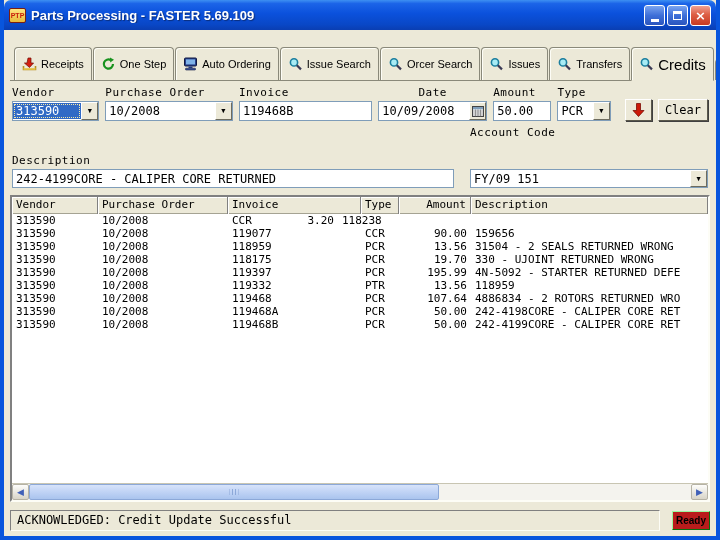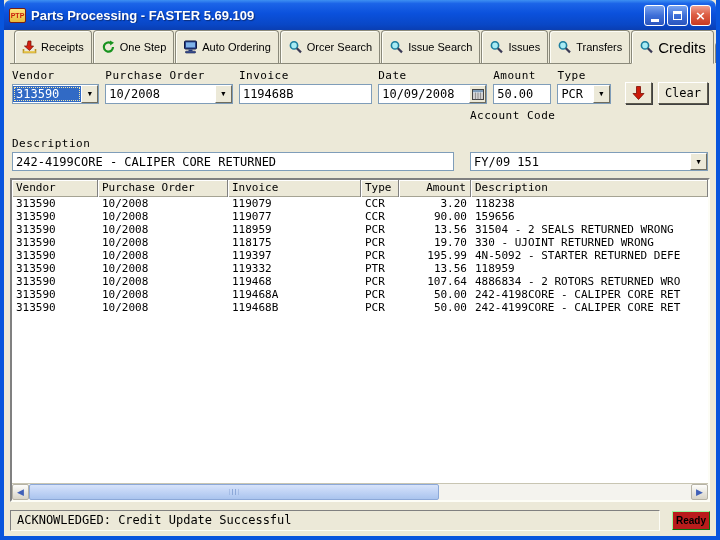--- a/index.html
+++ b/index.html
@@ -9,21 +9,21 @@
     width:720px; height:540px;
     border:4px solid #0855DD; border-top:none;
     background:#ECE9D8;
     display:flex; flex-direction:column;
     position:relative; overflow:hidden;
   }
 
   
   .titlebar {
     height:30px; flex:0 0 30px;
-    margin:-0px -0px 0 -0px;
+    margin:-0px -0px 17px -0px;
     background:linear-gradient(180deg,#3D90F2 0%,#1B64E8 12%,#0B51DC 45%,#0947C6 82%,#0A3EB2 100%);
     border-radius:7px 7px 0 0;
     display:flex; align-items:center; padding:0 5px;
   }
   .app-icon {
     width:17px; height:15px; background:linear-gradient(180deg,#FFE680,#E8B93A);
     border:1px solid #7A1E12; border-radius:2px;
     color:#C81E0A; font:bold 7px/13px "Liberation Sans",sans-serif; text-align:center;
     margin-right:5px; flex:0 0 auto;
   }
@@ -210,28 +210,28 @@
               <rect x="5.5" y="9.5" width="4" height="1.6" fill="#27408B"></rect>
               <rect x="2.5" y="11.2" width="10" height="1.8" rx="0.6" fill="#3A55A0" stroke="#101840" stroke-width="0.6"></rect>
             </svg></span>
           <span>Auto Ordering</span>
         </div>
         <div class="tab">
           <span class="ticon"><svg width="15" height="14" viewBox="0 0 15 14">
               <circle cx="6" cy="5.4" r="3.6" fill="#A8ECF5" stroke="#1B7E9E" stroke-width="1.6"></circle>
               <line x1="8.8" y1="8.2" x2="13" y2="12.4" stroke="#3A3A55" stroke-width="2.2"></line>
             </svg></span>
+          <span>Issue Search</span>
+        </div>
+        <div class="tab">
+          <span class="ticon"><svg width="15" height="14" viewBox="0 0 15 14">
+              <circle cx="6" cy="5.4" r="3.6" fill="#A8ECF5" stroke="#1B7E9E" stroke-width="1.6"></circle>
+              <line x1="8.8" y1="8.2" x2="13" y2="12.4" stroke="#3A3A55" stroke-width="2.2"></line>
+            </svg></span>
           <span>Orcer Search</span>
-        </div>
-        <div class="tab">
-          <span class="ticon"><svg width="15" height="14" viewBox="0 0 15 14">
-              <circle cx="6" cy="5.4" r="3.6" fill="#A8ECF5" stroke="#1B7E9E" stroke-width="1.6"></circle>
-              <line x1="8.8" y1="8.2" x2="13" y2="12.4" stroke="#3A3A55" stroke-width="2.2"></line>
-            </svg></span>
-          <span>Issue Search</span>
         </div>
         <div class="tab">
           <span class="ticon"><svg width="15" height="14" viewBox="0 0 15 14">
               <circle cx="6" cy="5.4" r="3.6" fill="#A8ECF5" stroke="#1B7E9E" stroke-width="1.6"></circle>
               <line x1="8.8" y1="8.2" x2="13" y2="12.4" stroke="#3A3A55" stroke-width="2.2"></line>
             </svg></span>
           <span>Issues</span>
         </div>
         <div class="tab">
           <span class="ticon"><svg width="15" height="14" viewBox="0 0 15 14">
@@ -271,21 +271,21 @@
             <span class="val">10/2008</span>
             <span class="combo-btn"></span>
           </div>
         </div>
         <div class="field" style="width:142px;">
           <label>Invoice</label>
           <div class="inputbox">
               <input value="119468B" style="">
             </div>
         </div>
-        <div class="field" style="width:110px;">
+        <div class="field" style="width:110px;align-items:center;">
           <label>Date</label>
           <div class="inputbox" style="padding-right:0;">
             <input style="width: 90px;" value="10/09/2008">
             <span class="cal-btn">
               <svg width="12" height="11" viewBox="0 0 12 11">
                   <rect x="0.5" y="0.5" width="11" height="10" fill="#fff" stroke="#444"></rect>
                   <rect x="1" y="1" width="10" height="2.4" fill="#7F9DB9"></rect>
                   <path d="M1 5h10M1 7h10M1 9h10M3.5 3.5v7M6 3.5v7M8.5 3.5v7" stroke="#666" stroke-width="0.6"></path>
                 </svg>
             </span>
@@ -339,21 +339,20 @@
           <div class="th c1">Purchase Order</div>
           <div class="th c2">Invoice</div>
           <div class="th c3">Type</div>
           <div class="th c4">Amount</div>
           <div class="th c5">Description</div>
         </div>
       <div class="tbody" id="tbody">
           <div class="tr">
             <div class="td c0">313590</div>
             <div class="td c1">10/2008</div>
-            <div class="td c2">119079</div>
             <div class="td c3">CCR</div>
             <div class="td c4">3.20</div>
             <div class="td c5">118238</div>
           </div>
           <div class="tr">
             <div class="td c0">313590</div>
             <div class="td c1">10/2008</div>
             <div class="td c2">119077</div>
             <div class="td c3">CCR</div>
             <div class="td c4">90.00</div>

